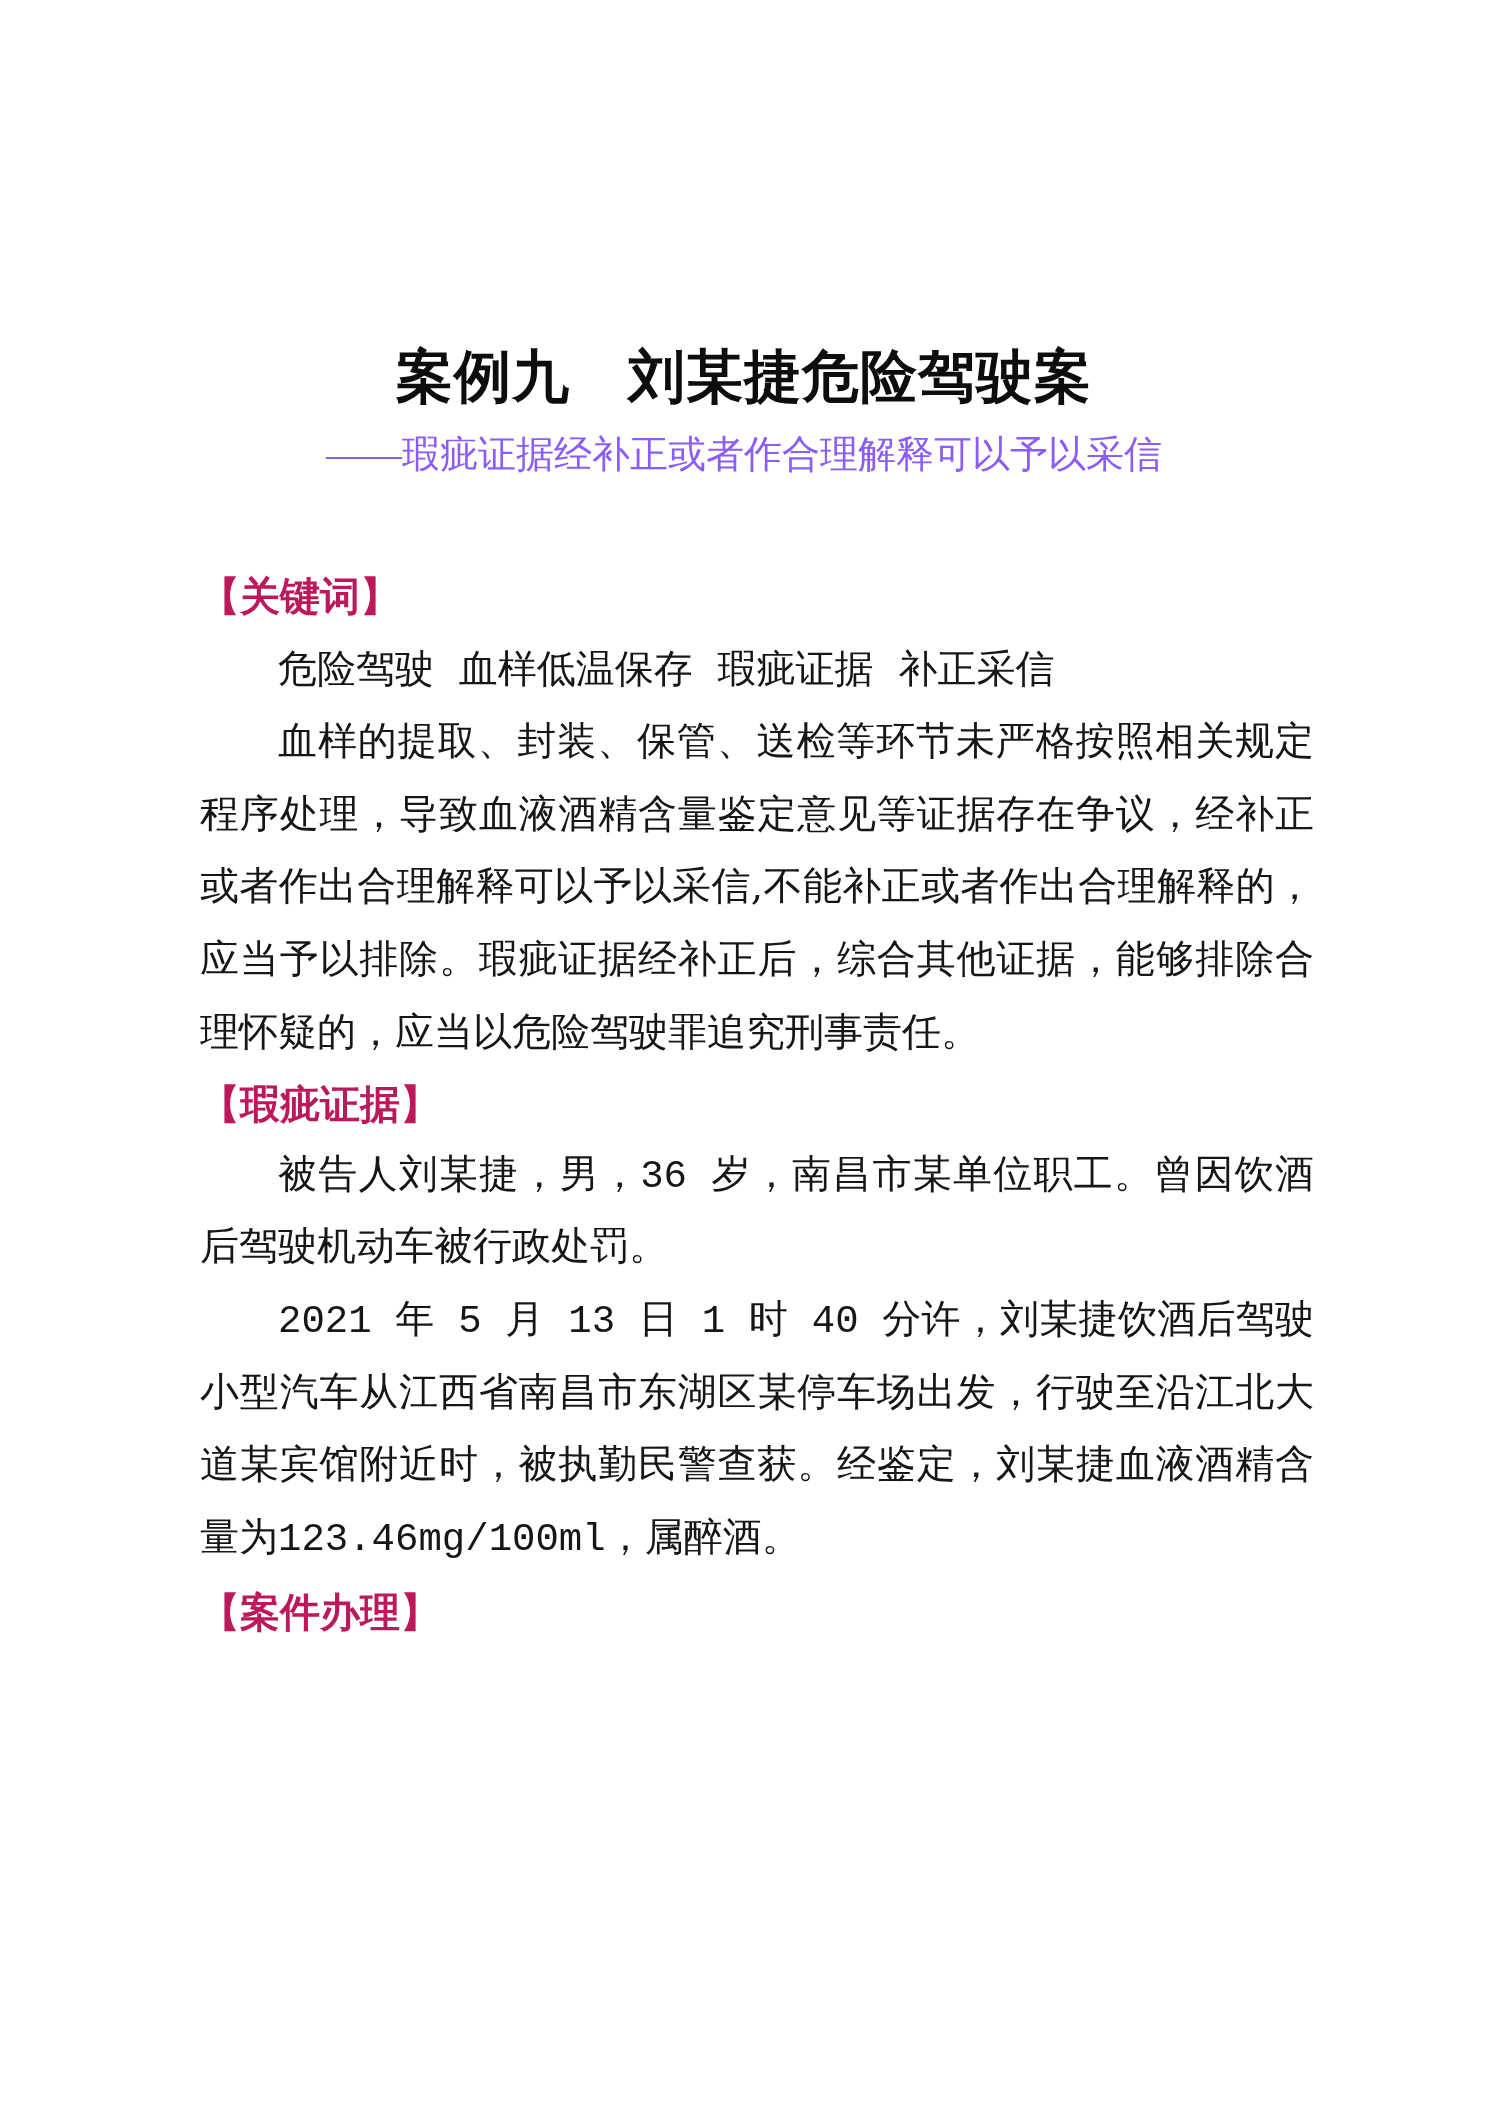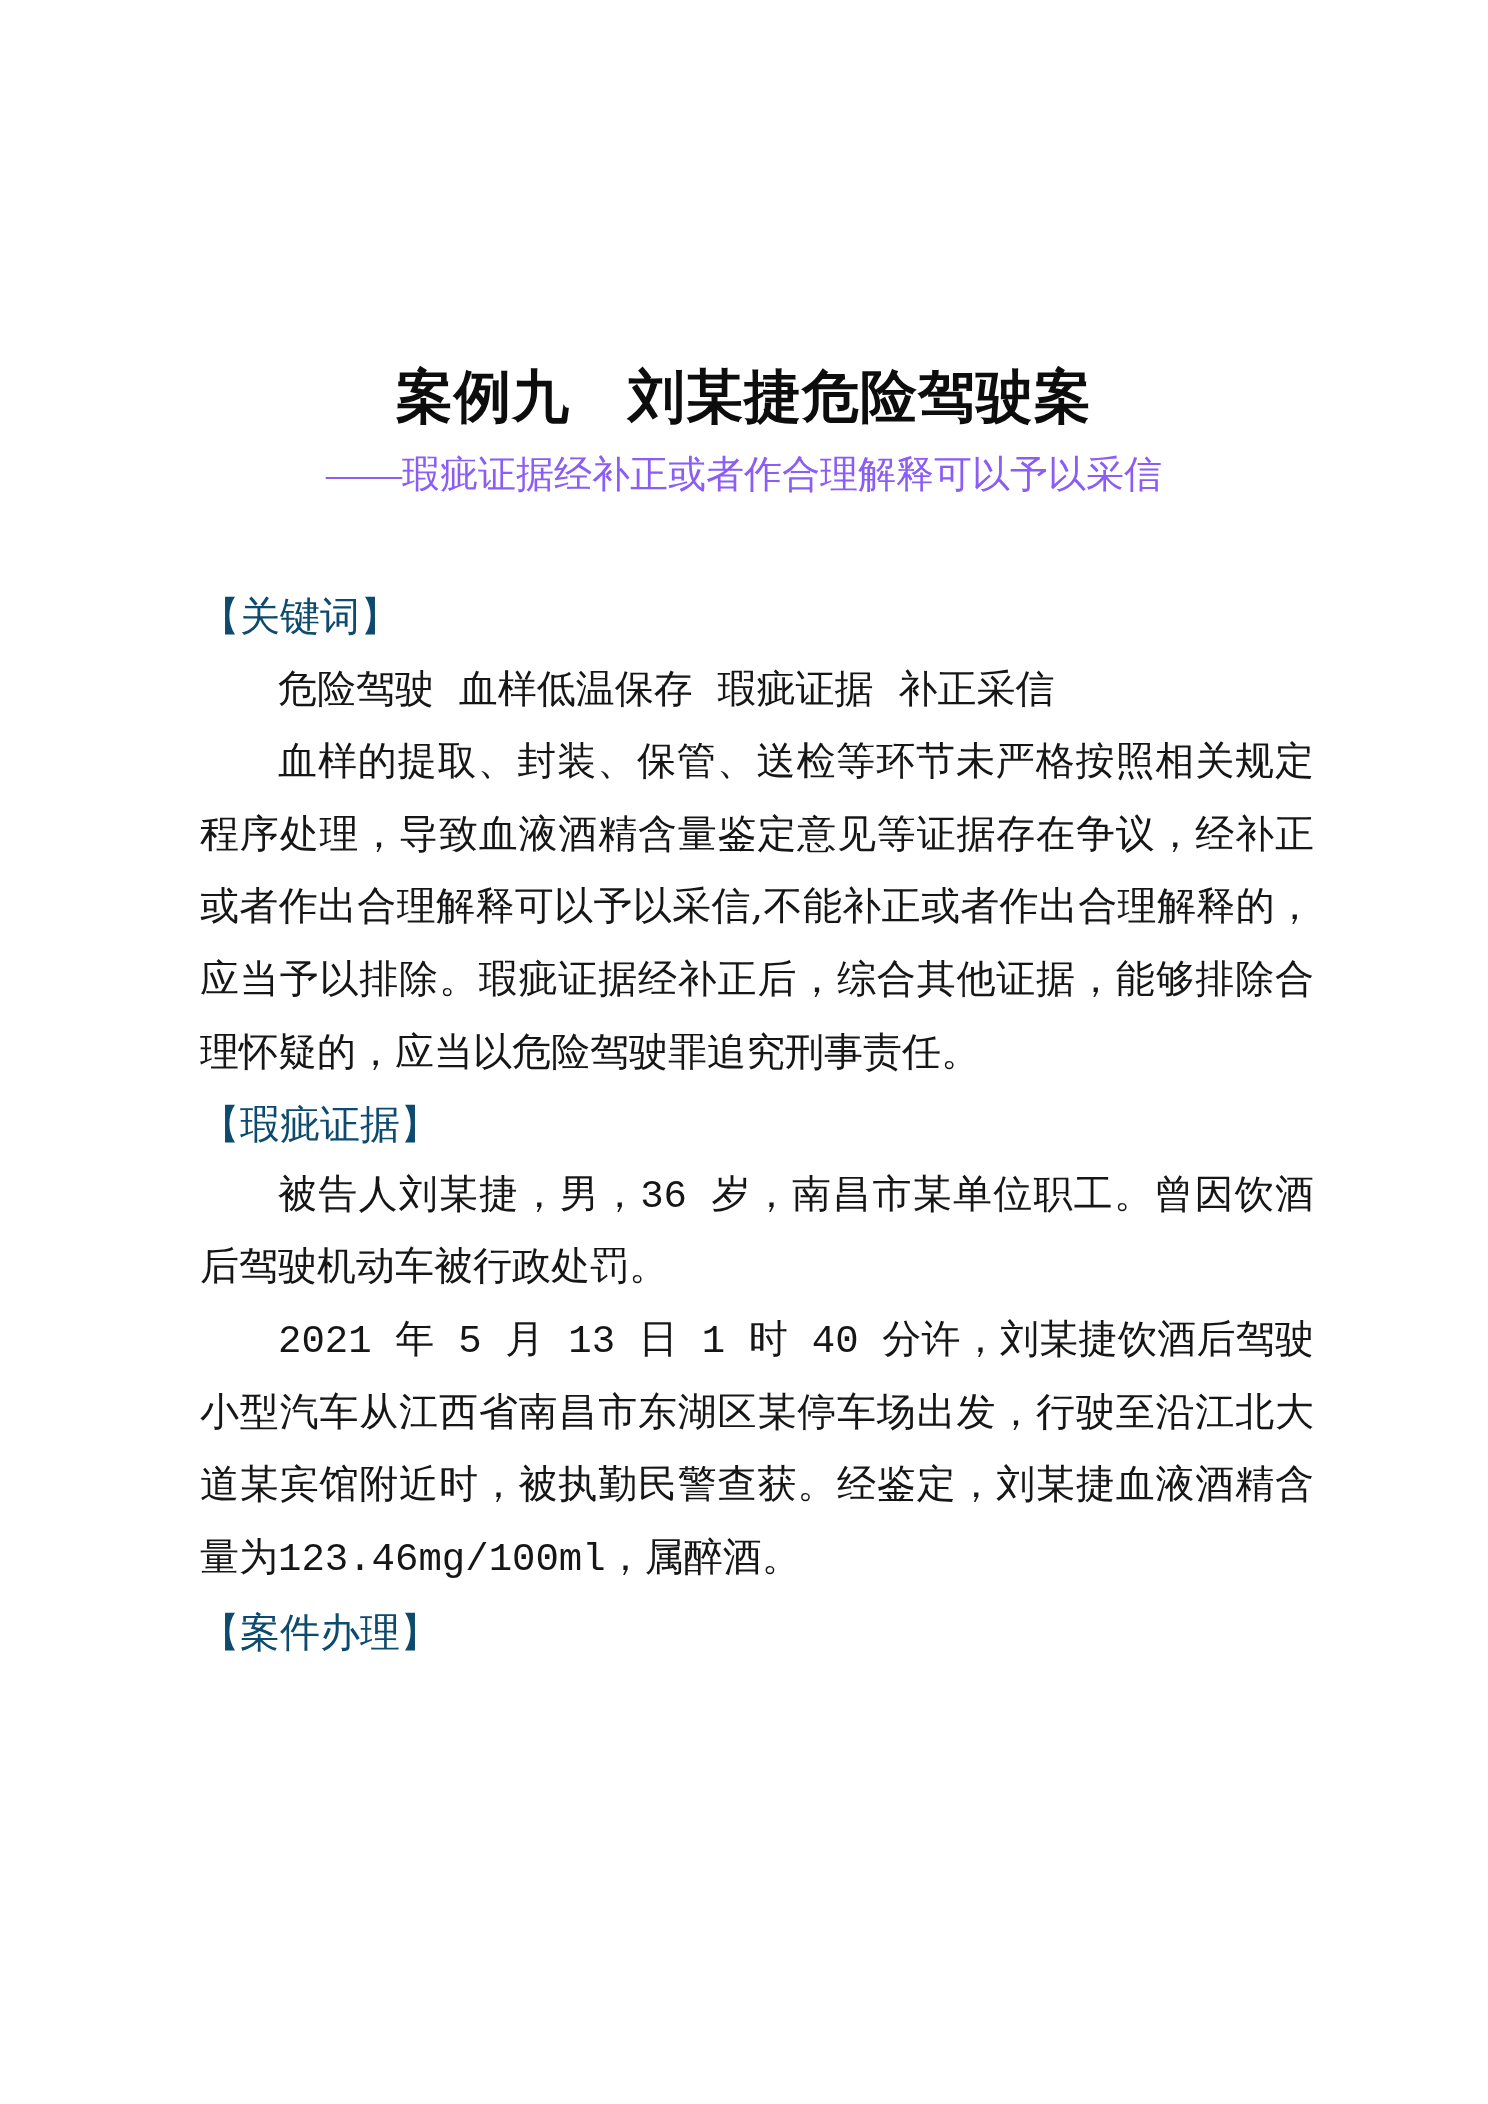--- a/index.html
+++ b/index.html
@@ -8,21 +8,20 @@
     background: #ffffff;
   }
   .page {
     position: relative;
     width: 1488px;
     height: 1776px;
     background: #ffffff;
     color: #161616;
     overflow: hidden;
     font-family: "Liberation Serif", "DejaVu Serif", serif;
-    margin-top: 20px;
   }
   .doc-title {
     position: absolute;
     top: 338px;
     left: 0;
     width: 100%;
     text-align: center;
     font-family: "Liberation Sans", "DejaVu Sans", sans-serif;
     font-weight: 900;
     font-size: 57px;
@@ -48,25 +47,25 @@
     width: 1114px;
     font-size: 39px;
     line-height: 72.6px;
     text-align: justify;
     text-justify: inter-character;
     color: #161616;
   }
   .content h2 {
     margin: 0;
     font-family: "Liberation Sans", "DejaVu Sans", sans-serif;
-    font-weight: 400;
+    font-weight: 700;
     font-size: 40px;
     line-height: 72.6px;
     text-align: left;
-    color: #0c4a6e;
+    color: #be185d;
   }
   .content p {
     margin: 0;
     text-indent: 2em;
   }
   .kaiti {
     font-family: "DejaVu Serif", "Liberation Serif", serif;
   }
   .song {
     font-family: Liberation Mono, monospace;

